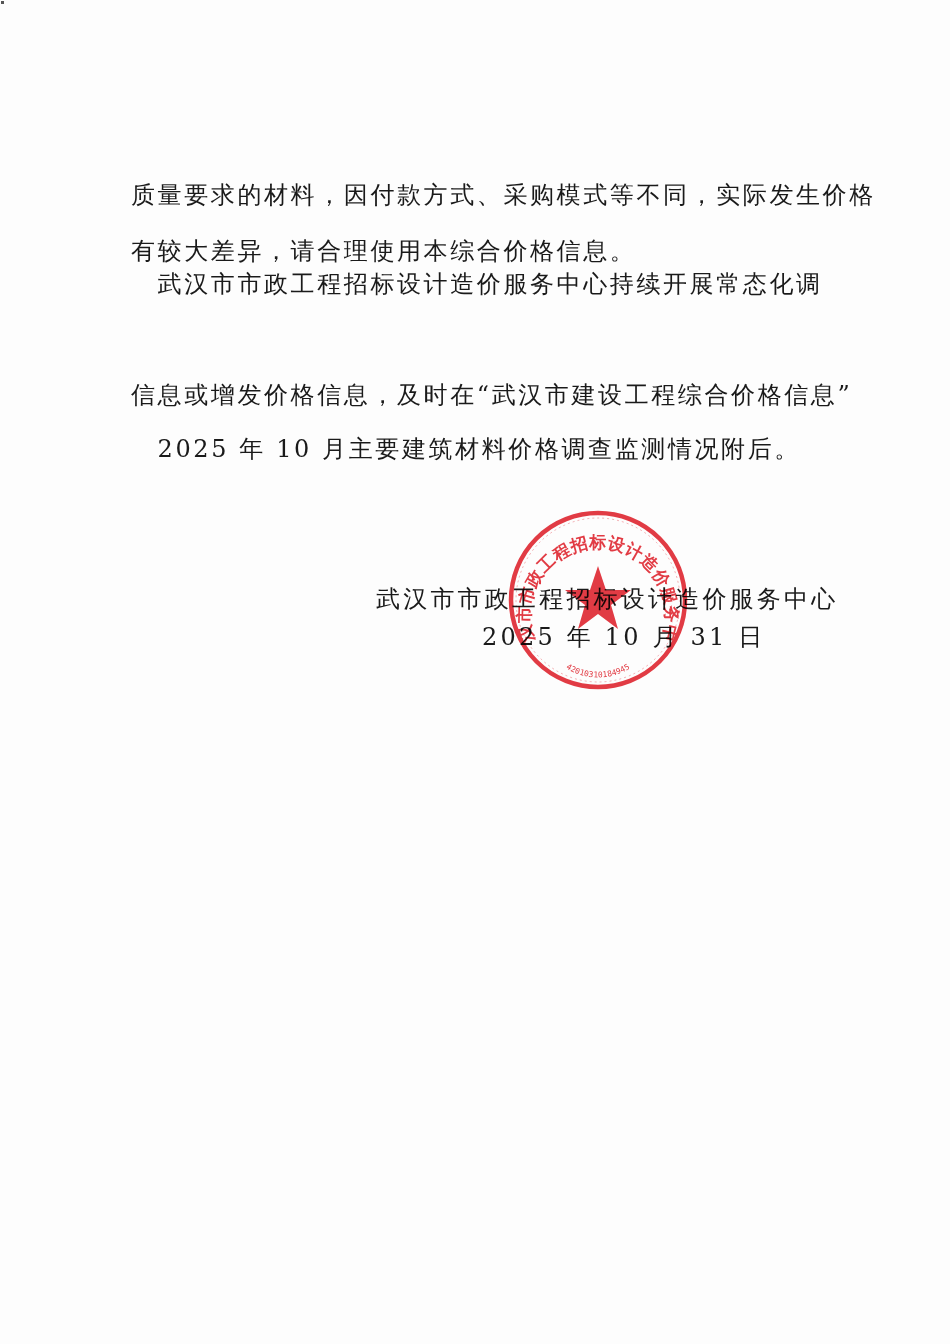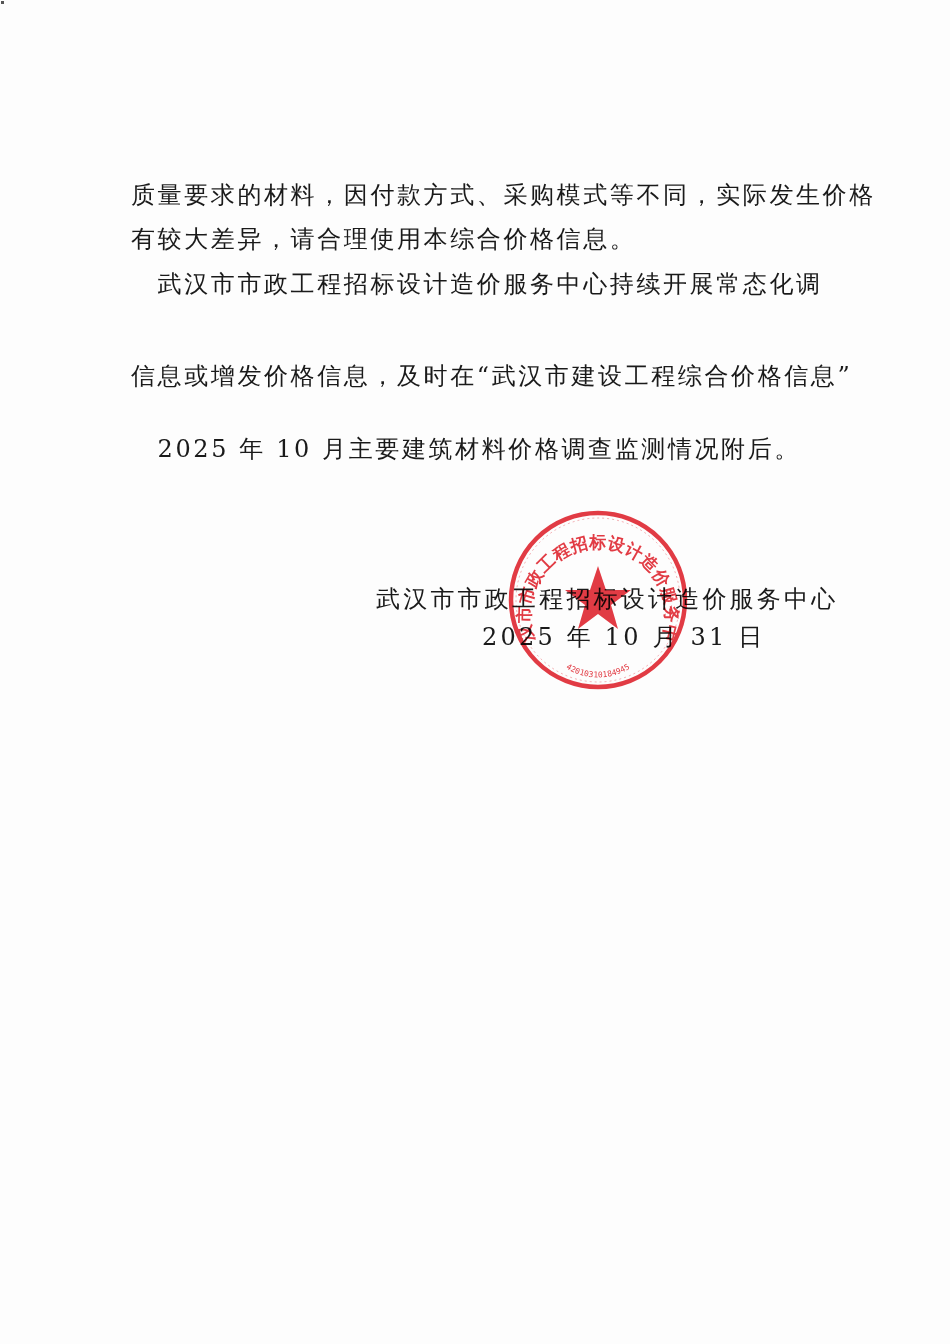--- a/index.html
+++ b/index.html
@@ -40,24 +40,24 @@
     opacity: 0.88;
   }
 </style>
 </head>
 <body>
 
 <div class="page">
   <div class="corner-dot"></div>
 
   <div class="line" style="top:180px;">质量要求的材料，因付款方式、采购模式等不同，实际发生价格</div>
-  <div class="line" style="top:224px;">有较大差异，请合理使用本综合价格信息。</div>
+  <div class="line" style="top:238px;font-family:Liberation Mono, monospace;">有较大差异，请合理使用本综合价格信息。</div>
 
   <div class="line" style="top:269px;text-align:center;">　武汉市市政工程招标设计造价服务中心持续开展常态化调</div>
-  <div class="line" style="top:361px;">信息或增发价格信息，及时在“武汉市建设工程综合价格信息”</div>
+  <div class="line" style="top:380px;">信息或增发价格信息，及时在“武汉市建设工程综合价格信息”</div>
 
   <div class="line" style="top:434px;">　2025 年 10 月主要建筑材料价格调查监测情况附后。</div>
 
   <div class="sig" style="left:376px; top:584px;">武汉市市政工程招标设计造价服务中心</div>
   <div class="sig" style="left:482px; top:622px;">2025 年 10 月 31 日</div>
 
   <svg class="stamp" viewBox="0 0 182 184" xmlns="http://www.w3.org/2000/svg">
     <defs>
       <path id="ringPath" d="M 26 128 A 68 68 0 1 1 156 128" fill="none"></path>
       <path id="numPath" d="M 46 150 A 62 62 0 0 0 136 150" fill="none"></path>

